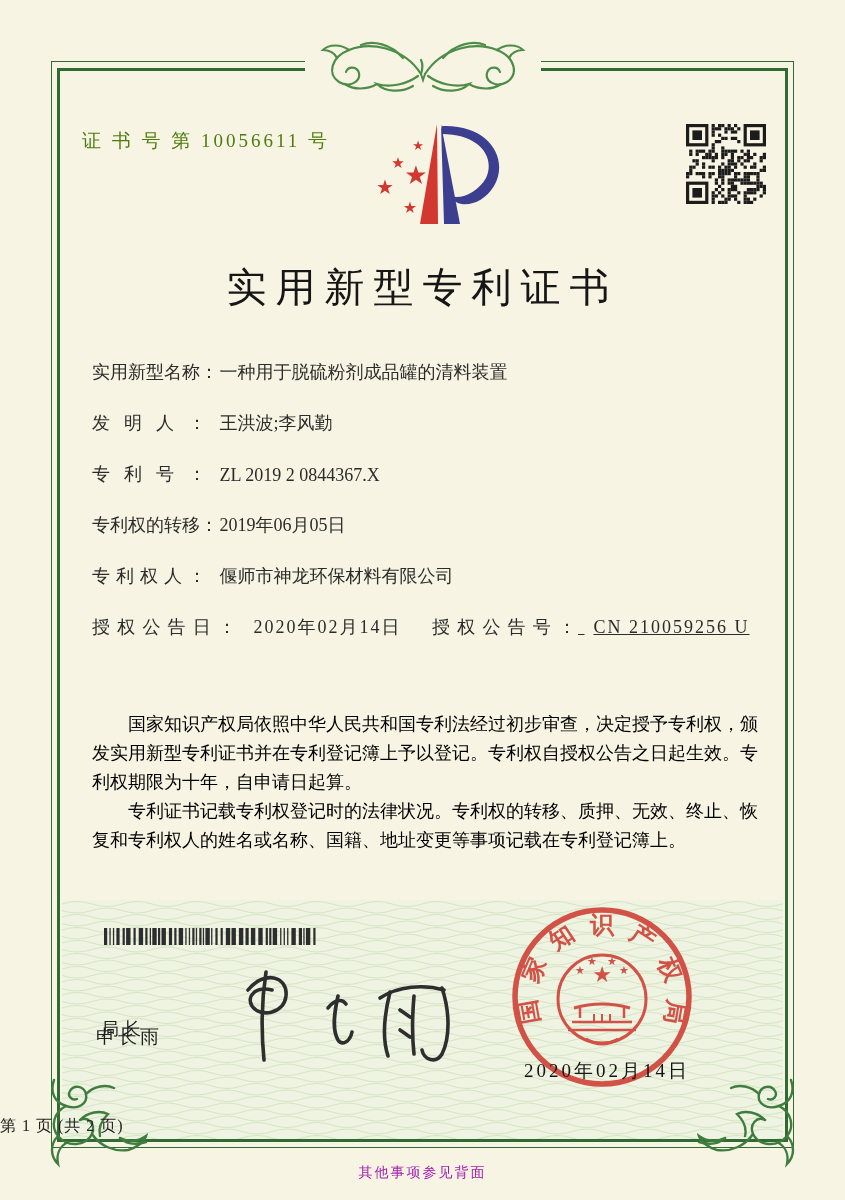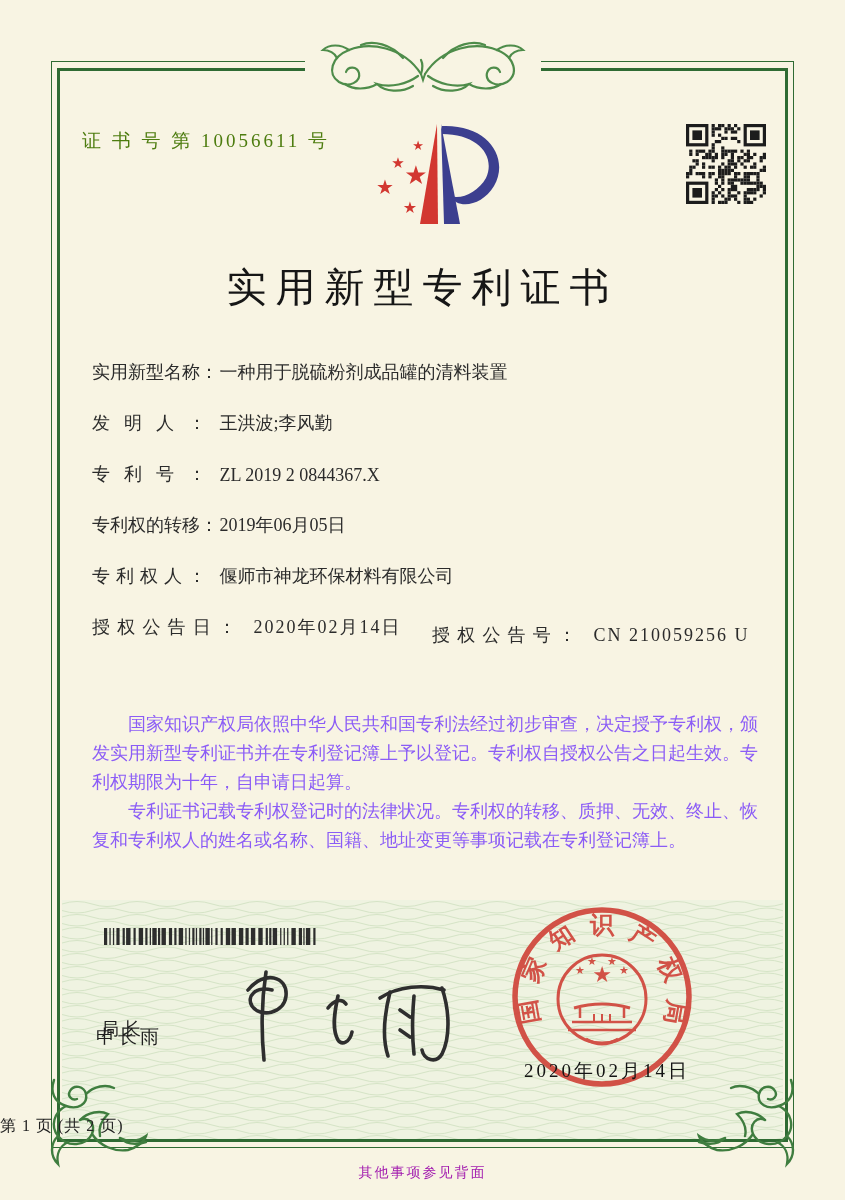--- a/index.html
+++ b/index.html
@@ -29,24 +29,24 @@
   .title{position:absolute; left:0; top:260px; width:100%; text-align:center;
     font-size:40px; font-weight:normal; letter-spacing:9px; color:#161616;}
   
   .fields{position:absolute; left:92px; top:360px; width:672px; font-size:18px;}
   .frow{margin-bottom:27px; white-space:nowrap;}
   .flabel{display:inline-block; width:114px; text-align:justify; text-align-last:justify;
     vertical-align:bottom;}
   .fvalue{margin-left:9px;}
   .frow-grant{position:relative; letter-spacing:2px;}
   .flabel2{display:inline-block; width:146px; text-align:justify; text-align-last:justify;}
-  .grant2{position:absolute; left:340px; top:8px; white-space:nowrap;}
+  .grant2{position:absolute; left:340px; top:0; white-space:nowrap;text-decoration:underline;}
   
   .paras{position:absolute; left:92px; top:710px; width:666px; font-size:18px;
-    line-height:29px; text-align:justify; color:#8b5cf6;}
+    line-height:29px; text-align:justify; color:#000000;}
   .paras p{margin:0; text-indent:2em;}
   
   .barcode{position:absolute; left:104px; top:928px; width:216px; height:17px;}
   .signer-title{position:absolute; left:101px; top:986px; font-size:18px; letter-spacing:4px; color:#1e1e1e;margin-top:31px;}
   .signer-name{position:absolute; left:96px; top:1024px; font-size:19px; letter-spacing:3px; color:#1e1e1e;}
   .signature{position:absolute; left:228px; top:956px; width:240px; height:112px;}
   .seal{position:absolute; left:502px; top:902px; width:200px; height:190px; opacity:.93;}
   .sealchar{font-size:24px; font-weight:bold; fill:#d0463c; text-anchor:middle;
     font-family:"Liberation Serif","DejaVu Serif",serif;}
   .seal-date{position:absolute; left:524px; top:1058px; font-size:19px; letter-spacing:3px; color:#141414;}

